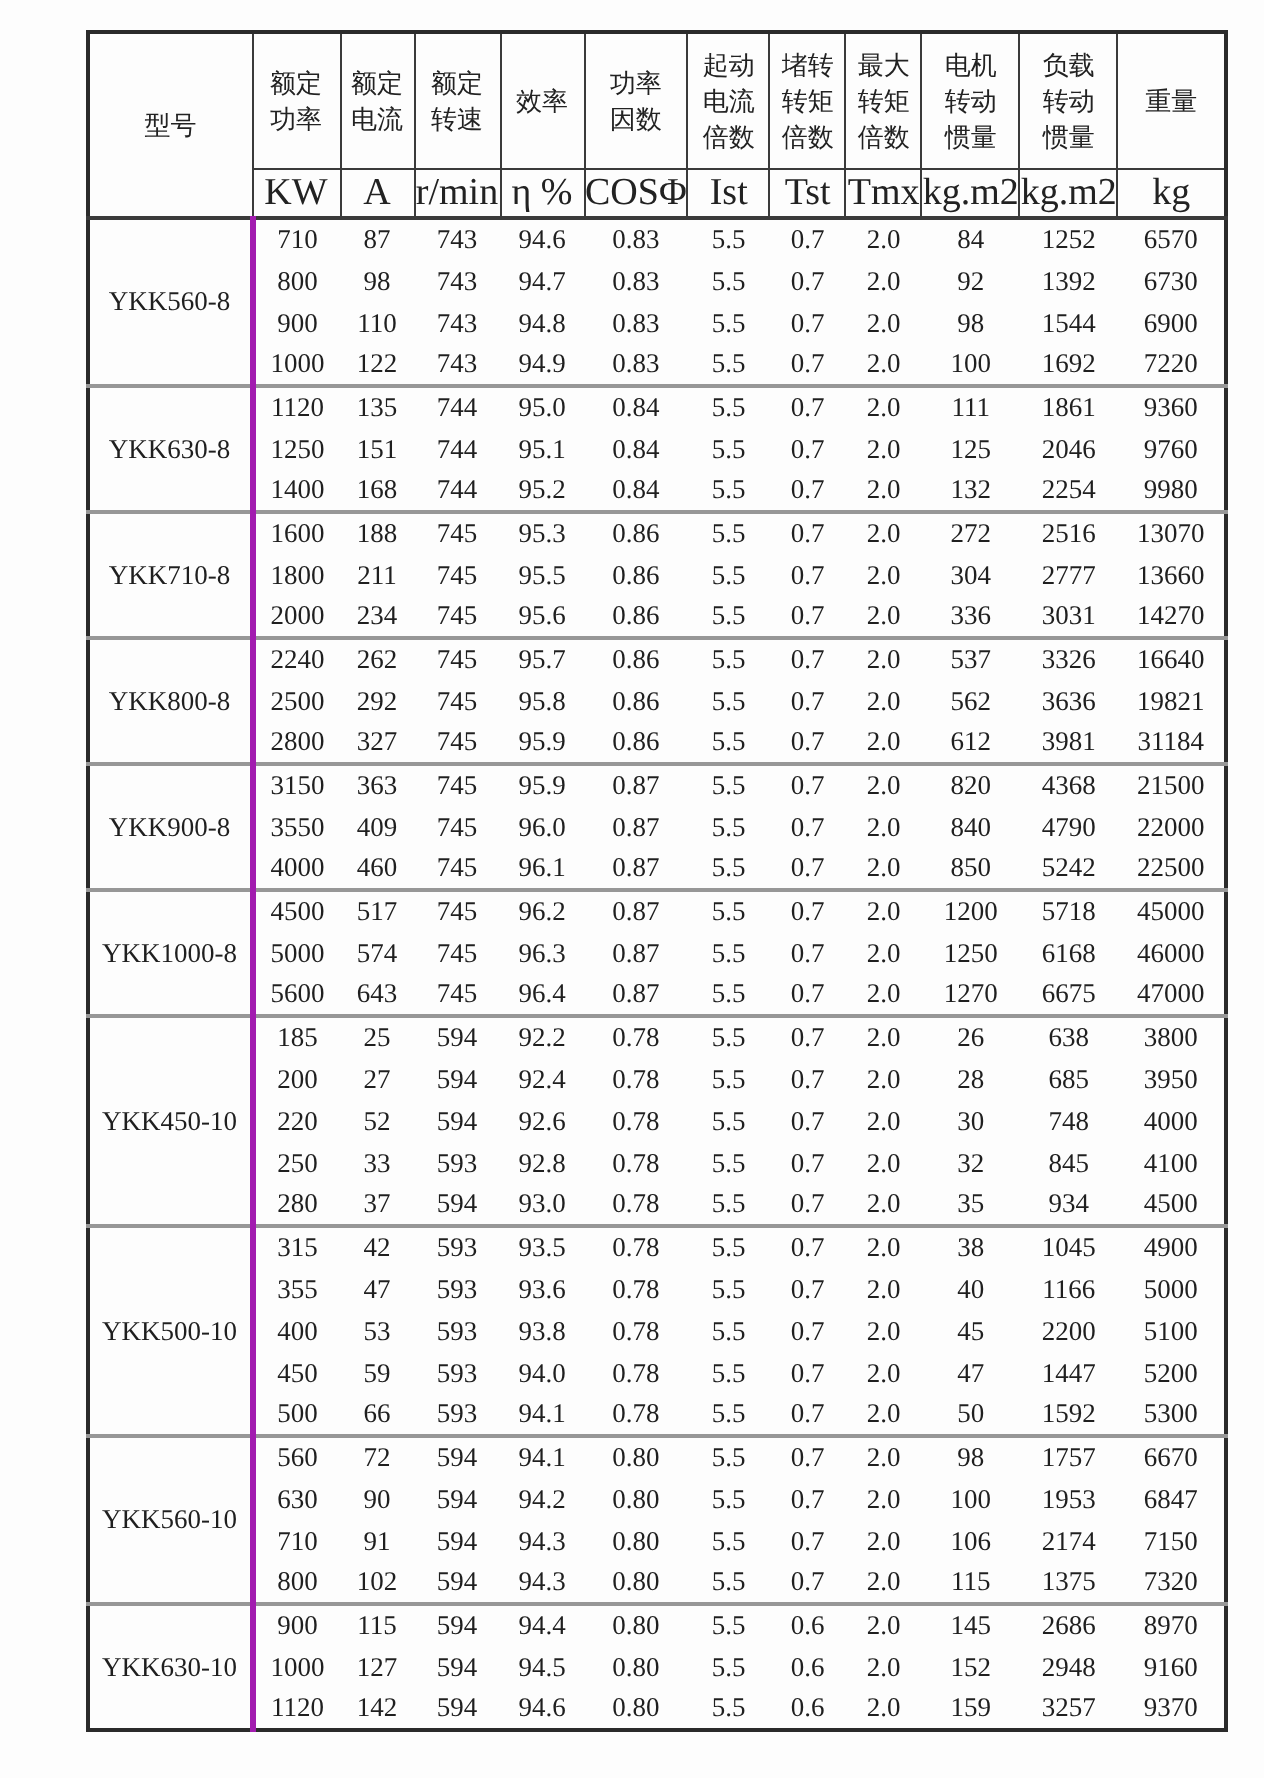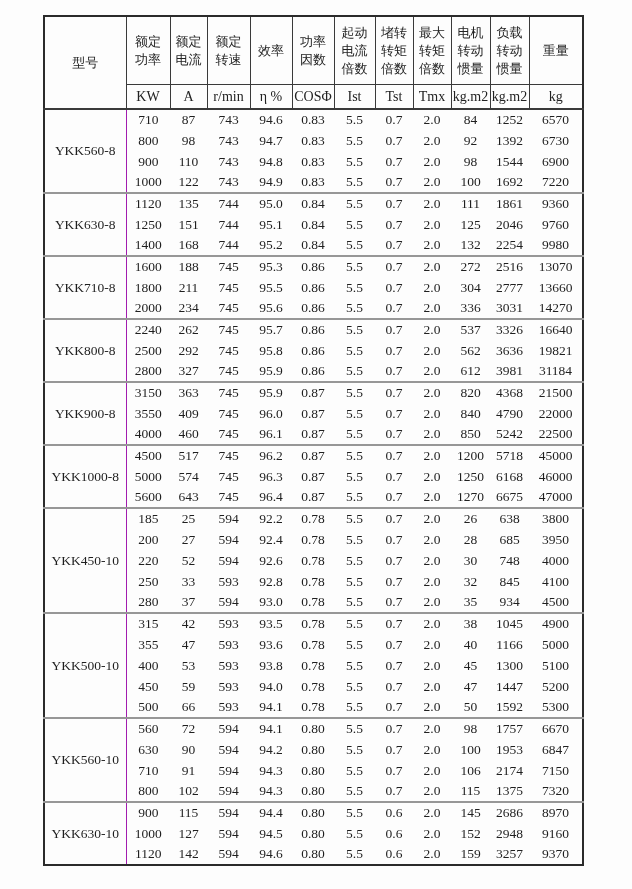--- a/index.html
+++ b/index.html
@@ -33,32 +33,32 @@
     white-space: nowrap;
     overflow: hidden;
   }
   
   thead th {
     border: 1px solid #3a3a3a;
     font-size: 13px;
     color: #222;
   }
   thead tr.names th { height: 67px; }
-  thead tr.units th { height: 23px; font-size: 14px; }
+  thead tr.units th { height: 23px; font-size: 19px; }
   thead { border-bottom: 2px solid #3a3a3a; }
   .hline { line-height: 18px; }
   
   tbody tr { height: 21px; }
   tbody td {
     font-size: 13.5px;
     border: none;
     color: #1f1f1f;
   }
   td.model-cell {
-    border-right: 1px solid #a21caf;
+    border-right: 3px solid #a21caf;
     font-size: 13.5px;
   }
   tr.group-start td { border-top: 2px solid #979797; }
 </style>
 </head>
 <body>
 
 <div class="page">
   <table class="spec">
     <colgroup>
@@ -490,21 +490,21 @@
         <tr>
           <td>400</td>
           <td>53</td>
           <td>593</td>
           <td>93.8</td>
           <td>0.78</td>
           <td>5.5</td>
           <td>0.7</td>
           <td>2.0</td>
           <td>45</td>
-          <td>1300</td>
+          <td>2200</td>
           <td>5100</td>
         </tr>
         <tr>
           <td>450</td>
           <td>59</td>
           <td>593</td>
           <td>94.0</td>
           <td>0.78</td>
           <td>5.5</td>
           <td>0.7</td>

